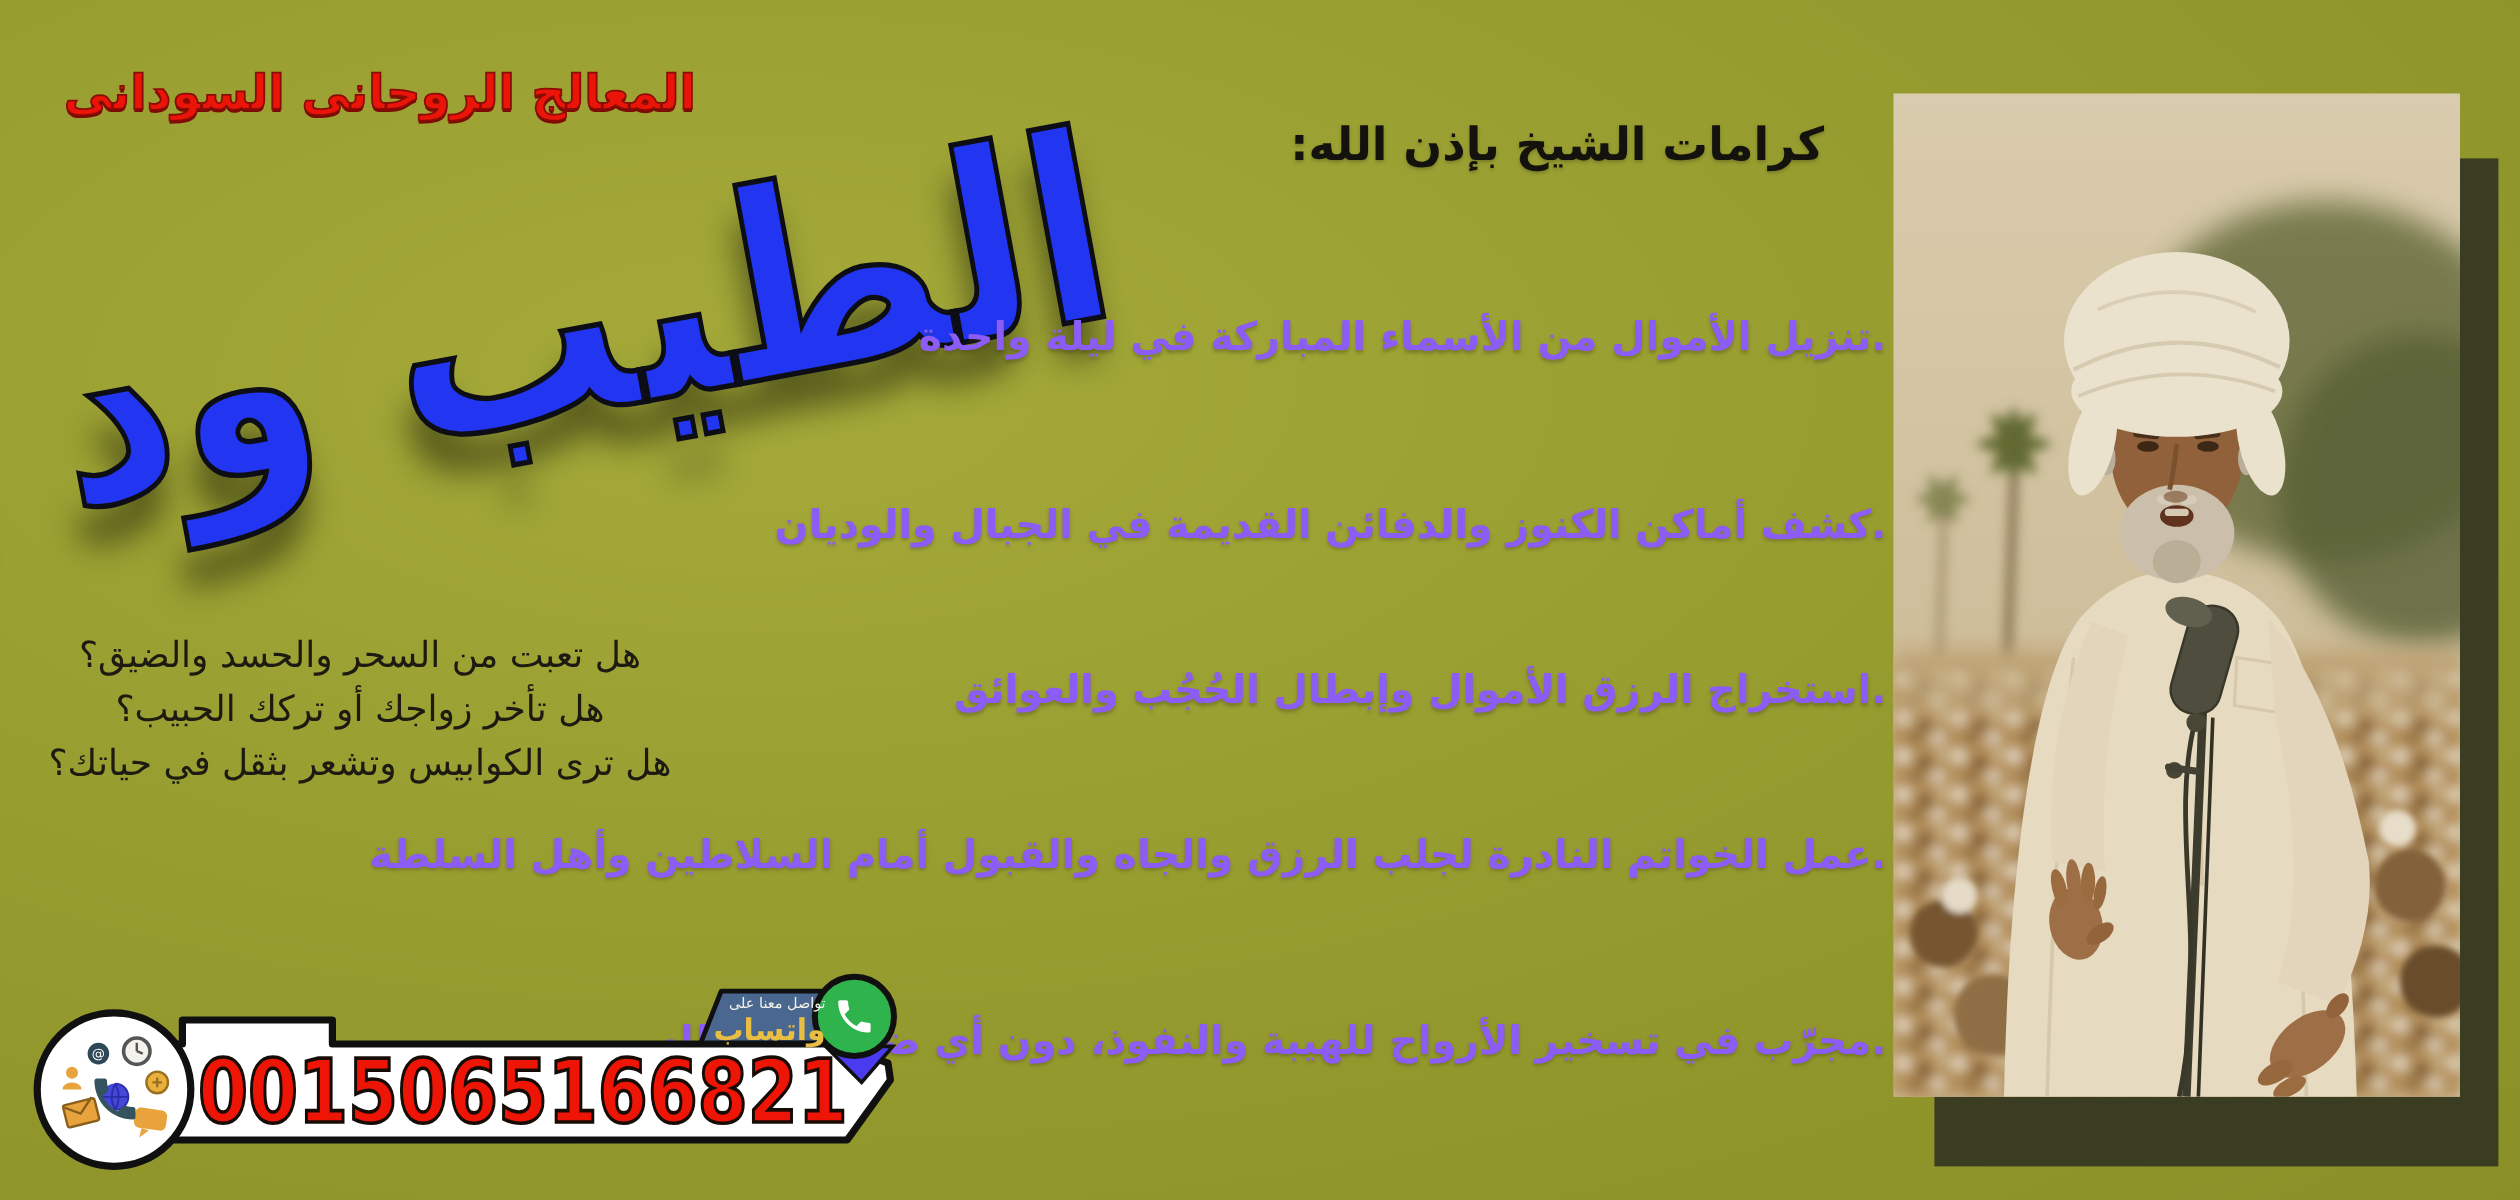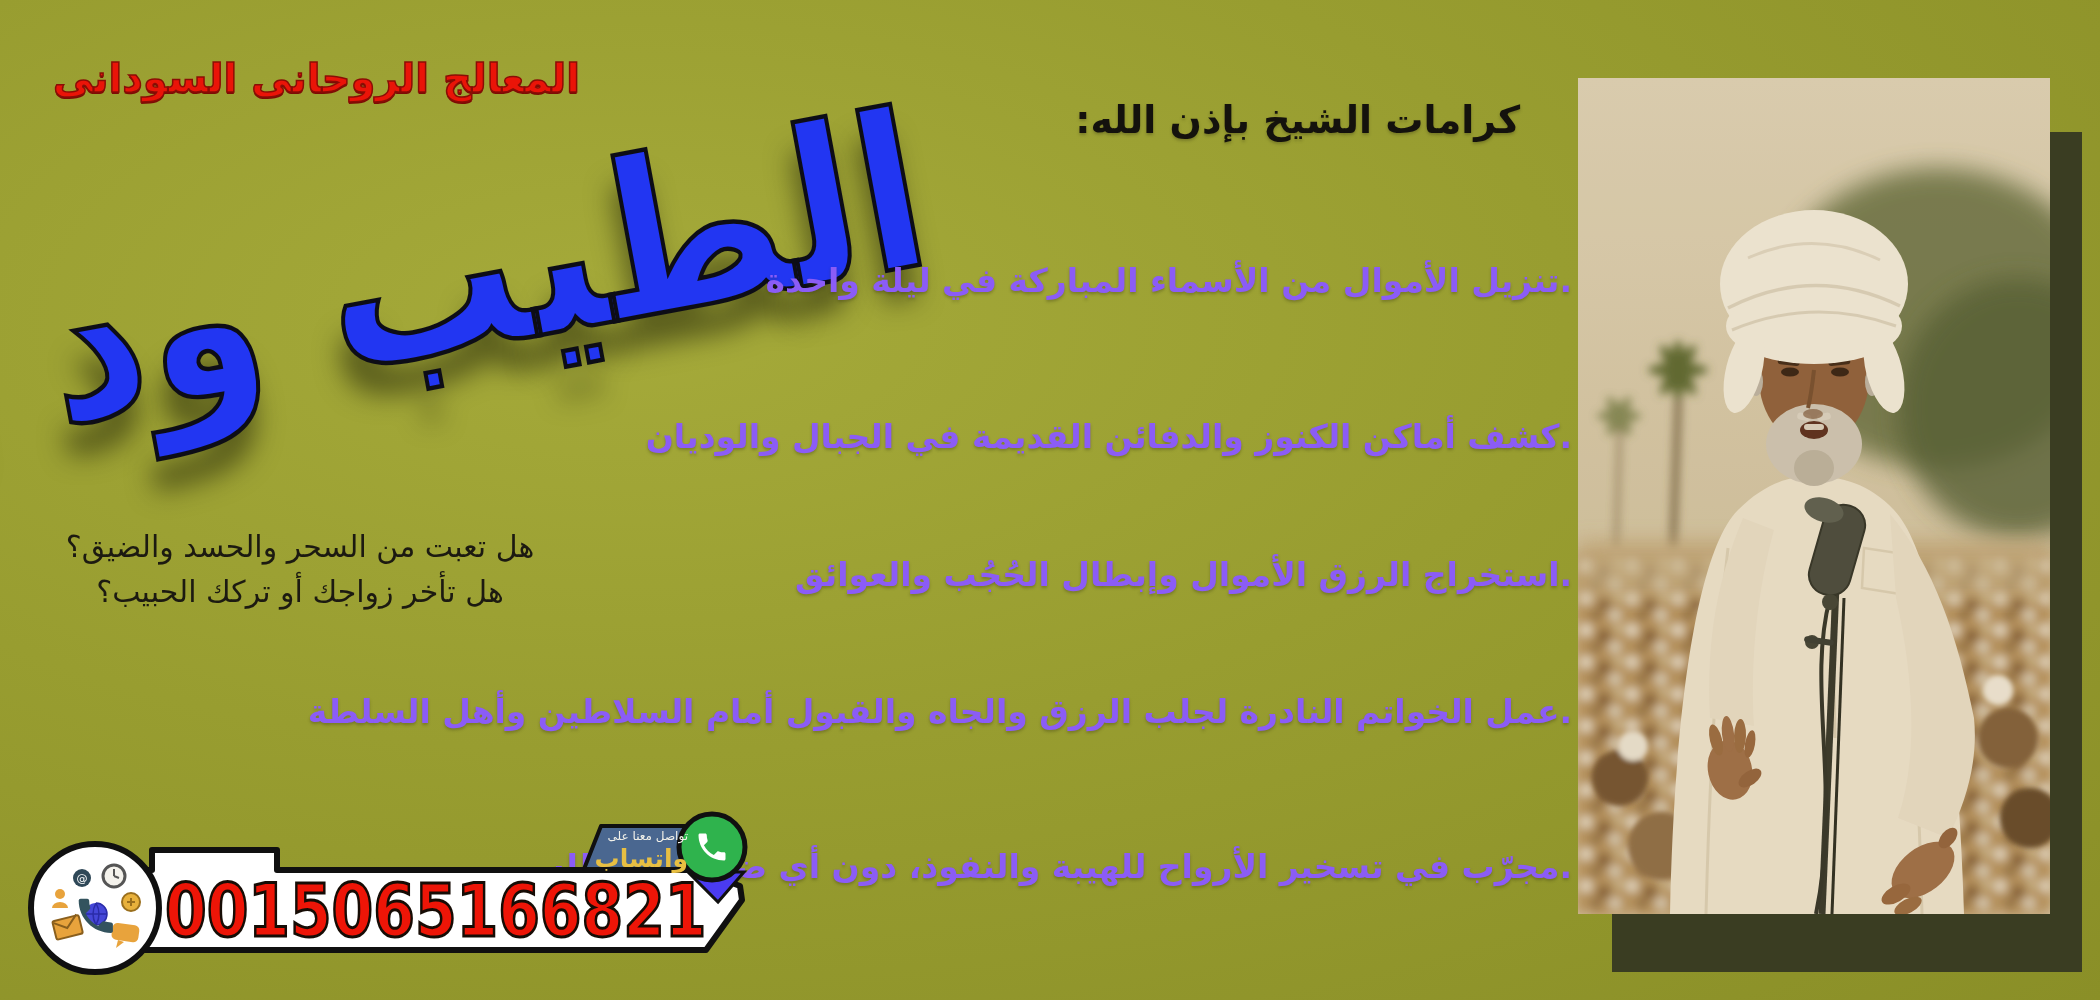--- a/index.html
+++ b/index.html
@@ -69,20 +69,21 @@
 <div class="abs miracles-heading">كرامات الشيخ بإذن الله:</div>
 <div class="abs bullet b1">تنزيل الأموال من الأسماء المباركة في ليلة واحدة.</div>
 <div class="abs bullet b2">كشف أماكن الكنوز والدفائن القديمة في الجبال والوديان.</div>
 <div class="abs bullet b3">استخراج الرزق الأموال وإبطال الحُجُب والعوائق.</div>
 <div class="abs bullet b4">عمل الخواتم النادرة لجلب الرزق والجاه والقبول أمام السلاطين وأهل السلطة.</div>
 <div class="abs bullet b5">مجرّب في تسخير الأرواح للهيبة والنفوذ، دون أي ضرر بإذن الله.</div>
 
 <div class="abs questions">
   <div>هل تعبت من السحر والحسد والضيق؟</div>
   <div>هل تأخر زواجك أو تركك الحبيب؟</div>
+  <div>هل ترى الكوابيس وتشعر بثقل في حياتك؟</div>
 </div>
 
 <div class="abs photo-shadow"></div>
 
 <div class="abs photo-frame">
   <svg width="472" height="836" viewBox="0 0 472 836">
     <defs>
       <linearGradient id="sky" x1="0" y1="0" x2="0" y2="1">
         <stop offset="0" stop-color="#dcd2b8"></stop>
           <stop offset="1" stop-color="#cec1a0"></stop>

